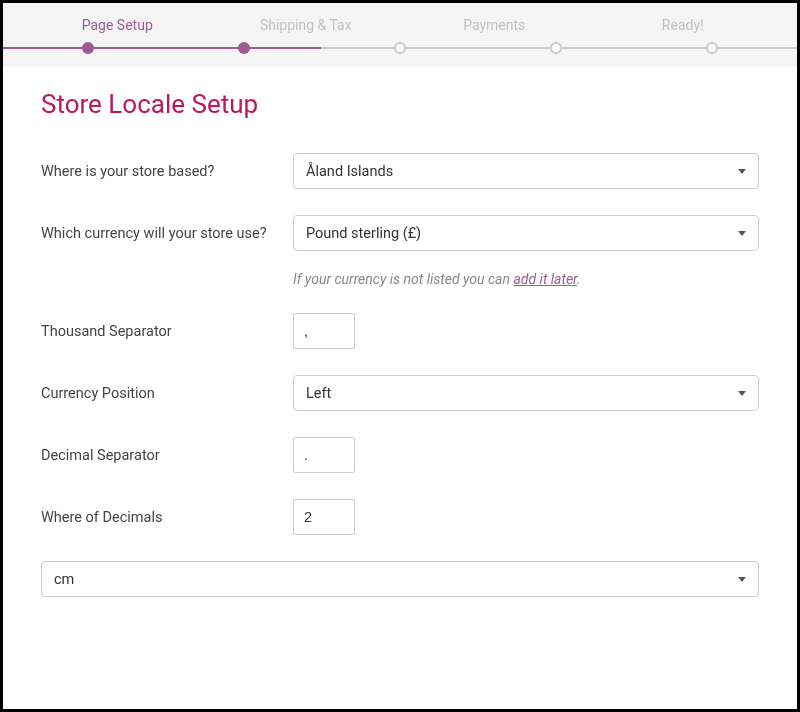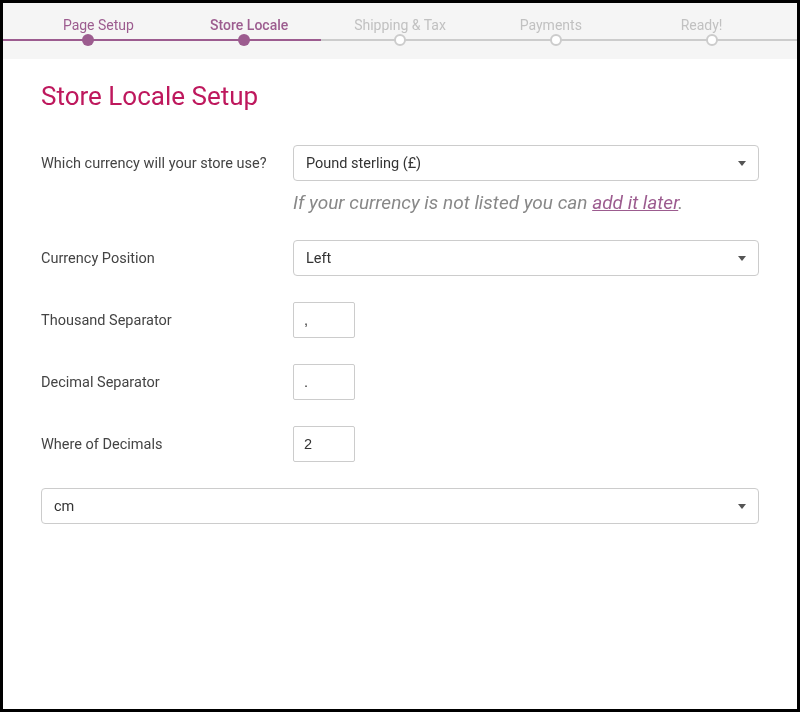--- a/index.html
+++ b/index.html
@@ -16,21 +16,21 @@
       overflow: hidden;
     }
     .progress-area {
       background: #f5f5f5;
       padding-top: 14px;
       padding-bottom: 18px;
     }
     .steps {
       display: flex;
       justify-content: space-between;
-      padding: 0 20px 6px 20px;
+      padding: 0 20px 14px 20px;
     }
     .step {
       font-size: 14px;
       color: #c1c1c1;
       text-align: center;
       flex: 1;
     }
     .step.past {
       color: #9c5c8f;
     }
@@ -134,87 +134,94 @@
       width: 62px;
       height: 36px;
       border: 1px solid #ccc;
       border-radius: 2px;
       padding: 0 10px;
       font-size: 14.5px;
       color: #333;
       text-align: left;
     }
     .helper-text {
-      font-size: 19px;
+      font-size: 14px;
       font-style: italic;
       color: #888;
-      margin-top: 10px;
+      margin-top: 20px;
     }
     .helper-link {
       color: #9c5c8f;
       text-decoration: underline;
       cursor: pointer;
     }
   </style>
 </head>
 <body>
 
 <div class="progress-area">
   <div class="steps">
     <div class="step past">Page Setup</div>
-    <div class="step current">Store Locale</div>
     <div class="step">Shipping &amp; Tax</div>
     <div class="step">Payments</div>
     <div class="step">Ready!</div>
   </div>
   <div class="progress-bar">
     <div class="progress-fill"></div>
     <div class="progress-dots">
       <div class="dot done"></div>
       <div class="dot current"></div>
       <div class="dot future"></div>
       <div class="dot future"></div>
       <div class="dot future"></div>
     </div>
   </div>
 </div>
 
 <div class="content">
   <h1 class="page-title">Store Locale Setup</h1>
 
+  <div class="form-row">
+    <div class="form-label">Where is your store based?</div>
+    <div class="form-control">
+      <div class="select-box">
+        <span>Åland Islands</span>
+      </div>
+    </div>
+  </div>
 
   <div class="form-row">
     <div class="form-label">Which currency will your store use?</div>
     <div class="form-control">
       <div class="select-box">
         <span>Pound sterling (£)</span>
       </div>
       <div class="helper-text">
         <span>If your currency is not listed you can </span><a class="helper-link">add it later</a><span>.</span>
       </div>
     </div>
   </div>
 
   <div class="form-row">
+    <div class="form-label">Thousand Separator</div>
+    <div class="form-control">
+      <input type="text" class="small-input" value="," style="">
+    </div>
+  </div>
+
+  <div class="form-row">
     <div class="form-label">Currency Position</div>
     <div class="form-control">
       <div class="select-box">
         <span>Left</span>
       </div>
     </div>
   </div>
 
   <div class="form-row">
-    <div class="form-label">Thousand Separator</div>
-    <div class="form-control">
-      <input type="text" class="small-input" value="," style="">
-    </div>
-  </div>
-
-  <div class="form-row">
     <div class="form-label">Decimal Separator</div>
     <div class="form-control">
       <input type="text" class="small-input" value="." style="">
     </div>
   </div>
 
   <div class="form-row">
     <div class="form-label">Where of Decimals</div>
     <div class="form-control">
       <input type="text" class="small-input" value="2" style="">

